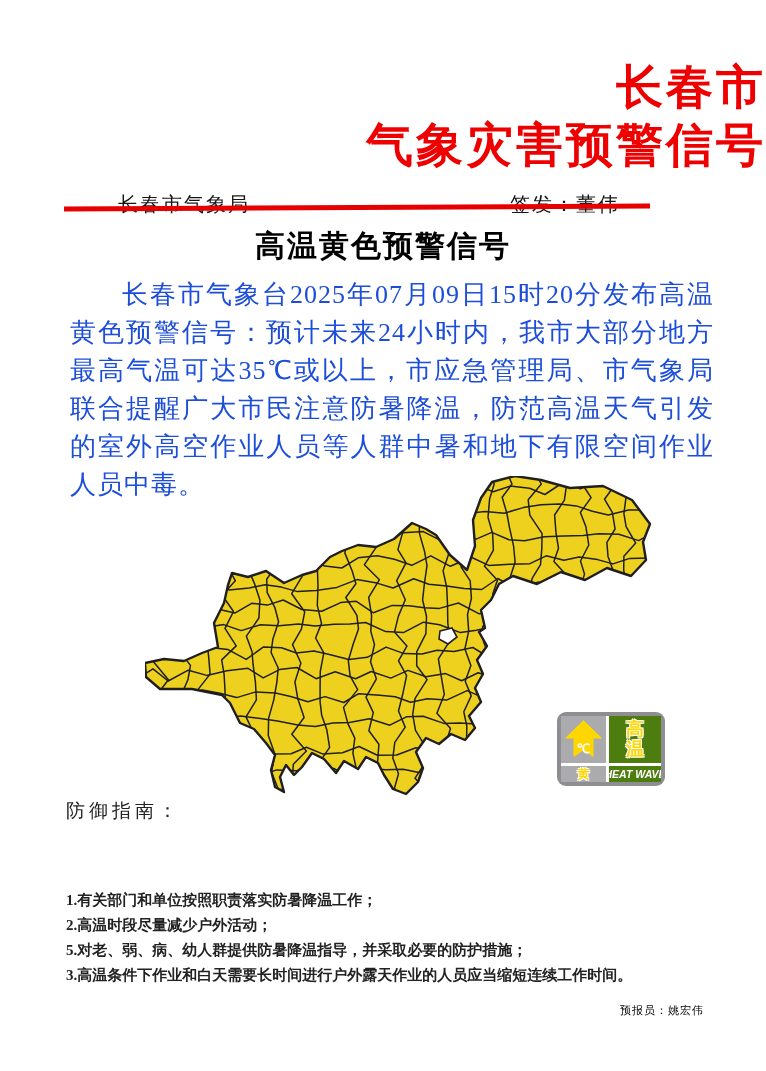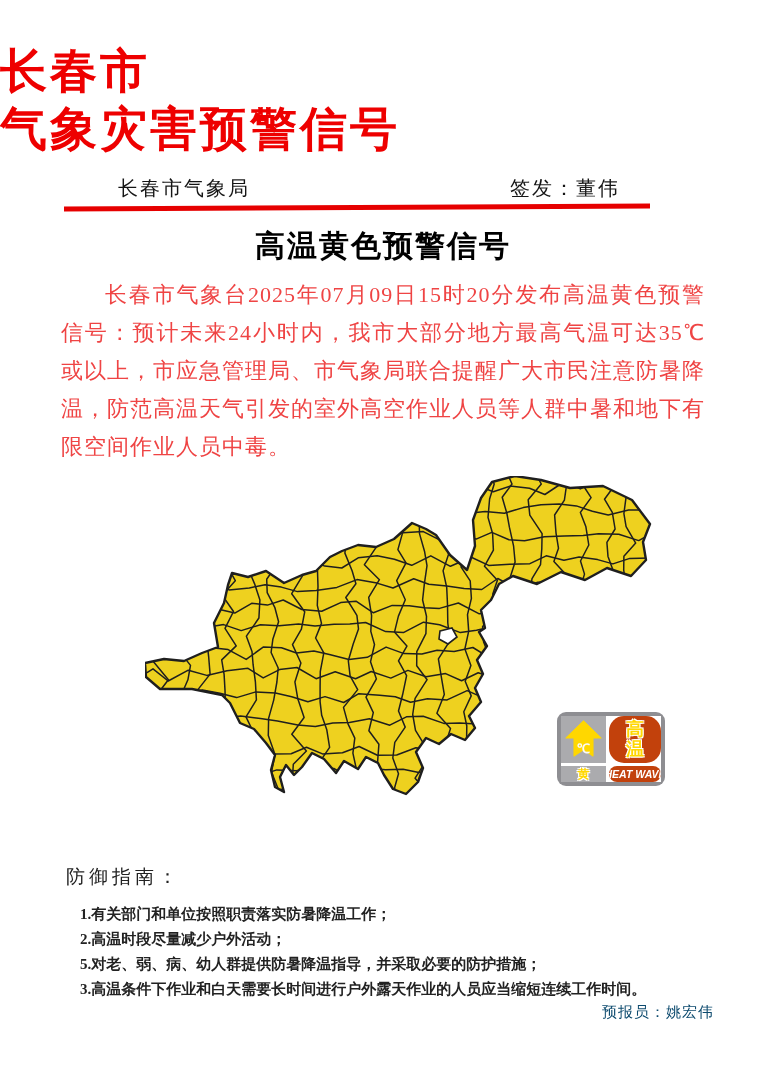--- a/index.html
+++ b/index.html
@@ -1,59 +1,59 @@
 <!DOCTYPE html>
 <html><head>
 <meta charset="utf-8">
 <style>
   html,body { margin:0; padding:0; background:#ffffff; }
   .page {
     position:relative; width:766px; height:1071px; background:#ffffff;
     overflow:hidden; font-family:"Liberation Serif", serif; color:#111;
   }
   .main-title {
-    margin-top:42px; text-align:left; color:#ee0000;
+    margin-top:58px; text-align:right; color:#ee0000;
     font-family:"Liberation Sans", sans-serif; font-weight:900;
     font-size:47px; line-height:1.24; letter-spacing:3px;
   }
   .issuer-row {
     display:flex; justify-content:space-between; align-items:flex-end;
     margin:16px 146px 0 118px; font-size:20px; color:#151515;
     letter-spacing:2px;
   }
   .red-rule {
     position:absolute; left:64px; top:205px; width:586px; height:5px;
     background:#e60000; transform:rotate(-0.3deg);
   }
   .warning-title {
     position:absolute; left:0; top:226px; width:100%; text-align:center;
     font-family:Liberation Mono, monospace; font-weight:900;
     font-size:30px; letter-spacing:2px; color:#000;
   }
   .body-text {
-    position:absolute; left:61px; top:276px; width:644px;
-    font-size:22px; line-height:38px; letter-spacing:1px;
-    text-align:justify; text-indent:2em; color:#ef4444;
+    position:absolute; left:70px; top:276px; width:644px;
+    font-size:26px; line-height:38px; letter-spacing:1px;
+    text-align:justify; text-indent:2em; color:#1d4ed8;
   }
   .map-wrap { position:absolute; left:145px; top:476px; width:515px; height:324px; }
   .map-wrap svg { display:block; width:100%; height:100%; }
 
   
   .warn-icon {
     position:absolute; left:557px; top:712px; width:108px; height:74px;
     background:#8e8e92; border-radius:9px; padding:4px; box-sizing:border-box;
   }
   .warn-grid {
     display:grid; width:100%; height:100%;
     grid-template-columns:45px 1fr; grid-template-rows:1fr 16px; gap:3px;
     background:#ffffff;
   }
   .cell { position:relative; overflow:hidden; }
   .cell-gray { background:#ababae; }
-  .cell-yellow { background:#c2410c;border-radius:15px; }
+  .cell-yellow { background:#4d7c0f; }
   .arrow-svg { position:absolute; left:2px; top:2px; }
   .deg-label {
     position:absolute; left:0; top:23px; width:100%; text-align:center;
     font-family:"Liberation Sans", sans-serif; font-weight:bold;
     font-size:13px; color:#fafafa;
   }
   .vert-label {
     position:absolute; left:50%; top:50%; transform:translate(-50%,-50%);
     width:1.1em; word-break:break-all; line-height:1.15; text-align:center;
     font-family:"Liberation Sans", sans-serif; font-weight:900; font-size:18px;
@@ -69,31 +69,31 @@
   }
   .en-label {
     position:absolute; left:0; top:0; width:100%; height:100%;
     display:flex; align-items:center; justify-content:center;
     font-family:"Liberation Sans", sans-serif; font-weight:900; font-style:italic;
     font-size:11px; color:#ffffff; letter-spacing:0; transform:scaleX(.96);
     white-space:nowrap;
   }
 
   .guide-heading {
-    position:absolute; left:66px; top:864px; font-size:19px;
+    position:absolute; left:66px; top:798px; font-size:19px;
     letter-spacing:4px; color:#222;
   }
   .guide-items {
     position:absolute; left:66px; top:888px; width:620px;
-    list-style:none; margin:14px; padding:0;
+    list-style:none; margin:0; padding:0;
     font-size:15px; font-weight:bold; line-height:25px; color:#222;
   }
   .forecaster {
-    position:absolute; top:1003px; right:52px; font-size:15px;
-    letter-spacing:1px; color:#0c4a6e;
+    position:absolute; top:1003px; right:62px; font-size:11px;
+    letter-spacing:1px; color:#000000;
   }
 </style>
 </head>
 <body>
 
 <div class="page">
 
   <div class="main-title">
     <div>长春市</div>
     <div>气象灾害预警信号</div>

